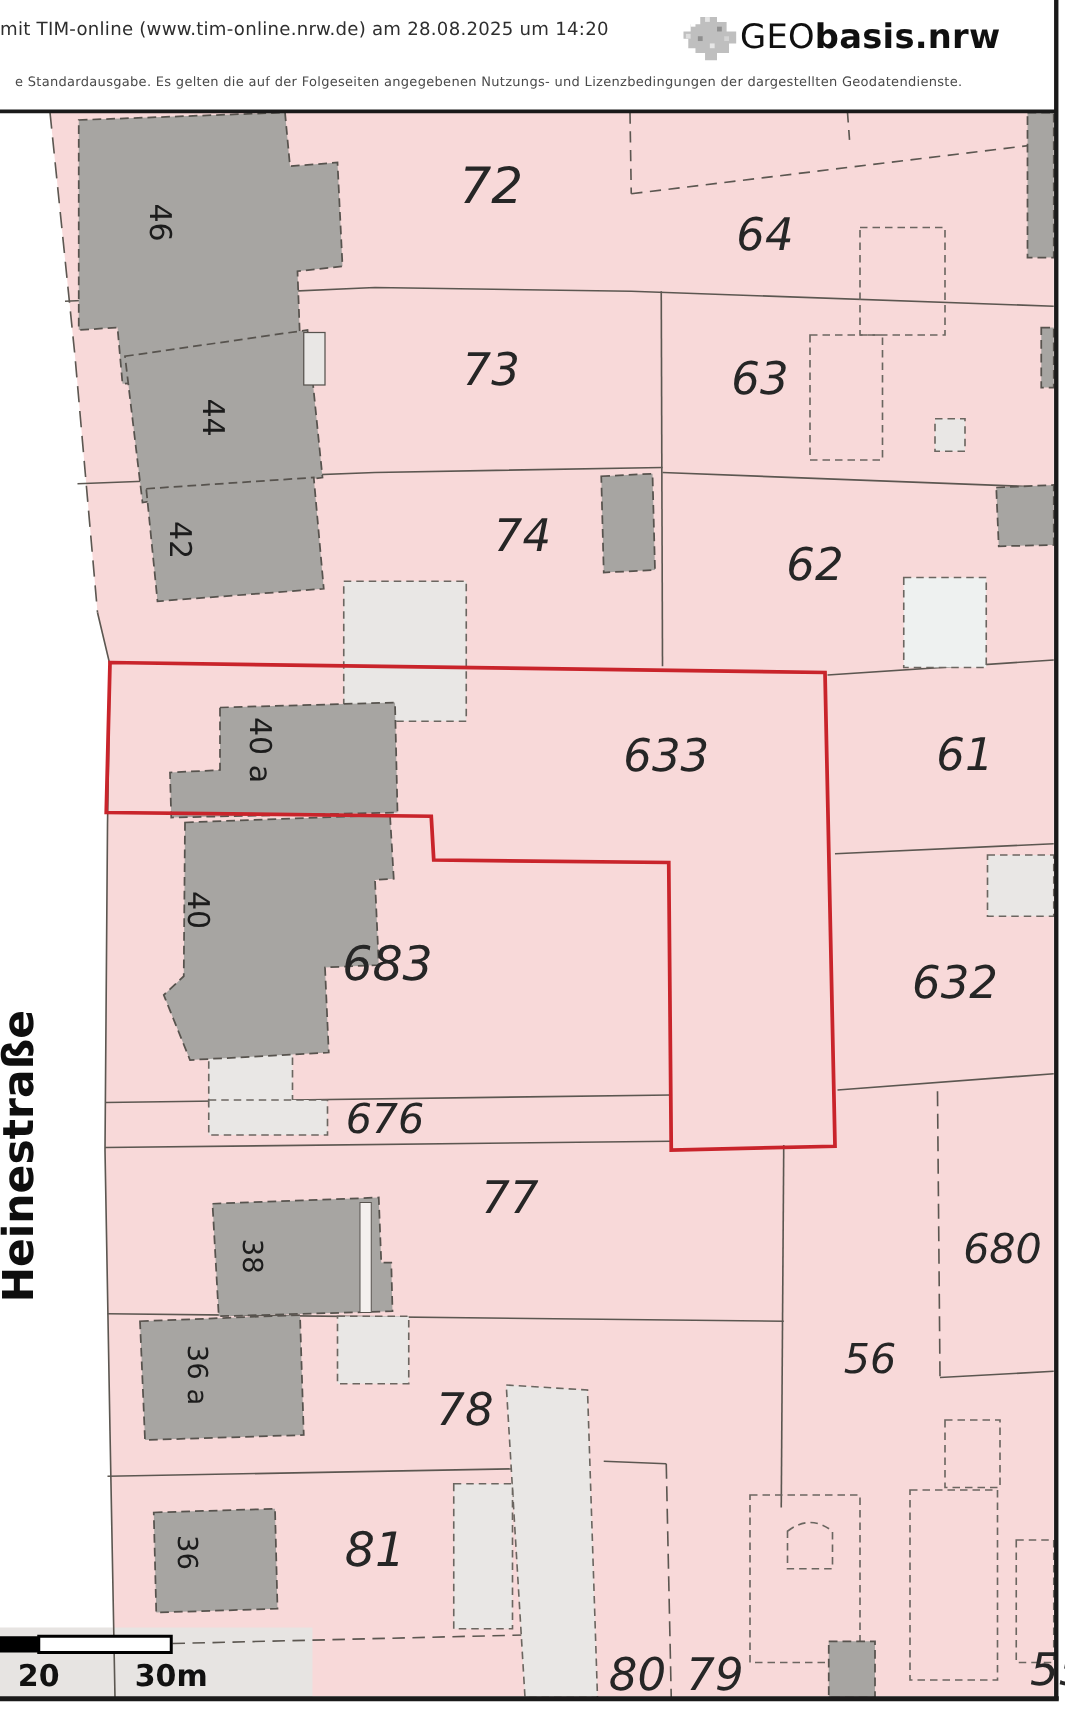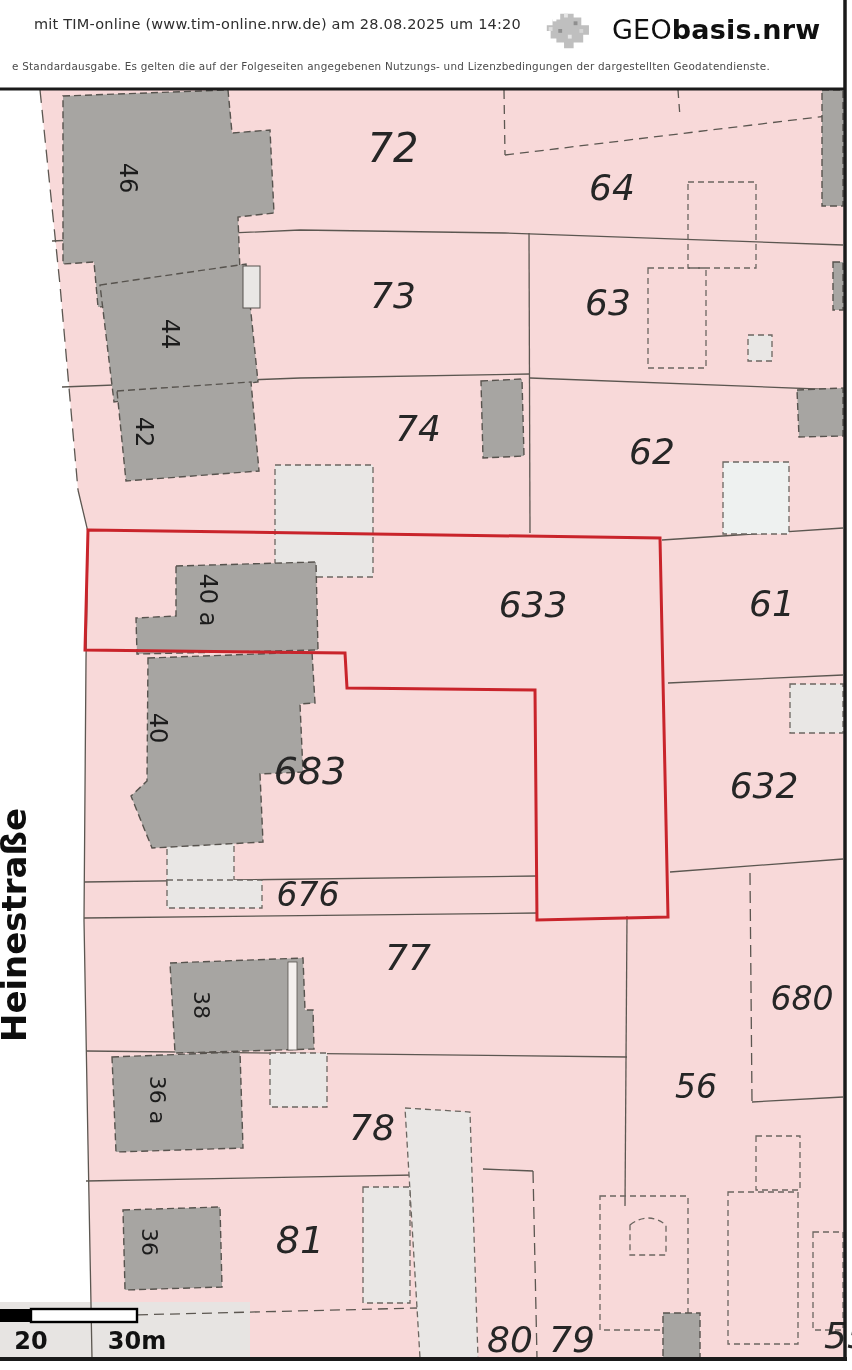--- a/index.html
+++ b/index.html
@@ -2,24 +2,24 @@
 <html><head>
 <meta charset="utf-8">
 <style>
   html,body{margin:0;padding:0;background:#ffffff;}
   #stage{
     position:relative;width:852px;height:1370px;background:#ffffff;overflow:hidden;
     font-family:"DejaVu Sans", sans-serif;
   }
   .hdr-line1{
     position:absolute;left:0px;top:16px;font-size:14.5px;color:#2e2e2e;
-    white-space:nowrap;letter-spacing:0.2px;margin-left:34px;
+    white-space:nowrap;letter-spacing:0.2px;
   }
   .logo{
-    position:absolute;left:538px;top:6px;display:flex;align-items:center;gap:20px;
+    position:absolute;left:538px;top:6px;display:flex;align-items:center;gap:0;
   }
   .logo .glyph{width:54px;height:46px;}
   .logo .wordmark{font-size:27px;color:#101010;letter-spacing:0.2px;white-space:nowrap;}
   .logo .geo{font-weight:400;}
   .logo .basis{font-weight:700;}
   .disclaimer{
     position:absolute;left:0px;top:60px;font-size:10.4px;color:#4a4a4a;
     white-space:nowrap;letter-spacing:0.25px;padding-left:12px;
   }
   svg text{user-select:none;}

